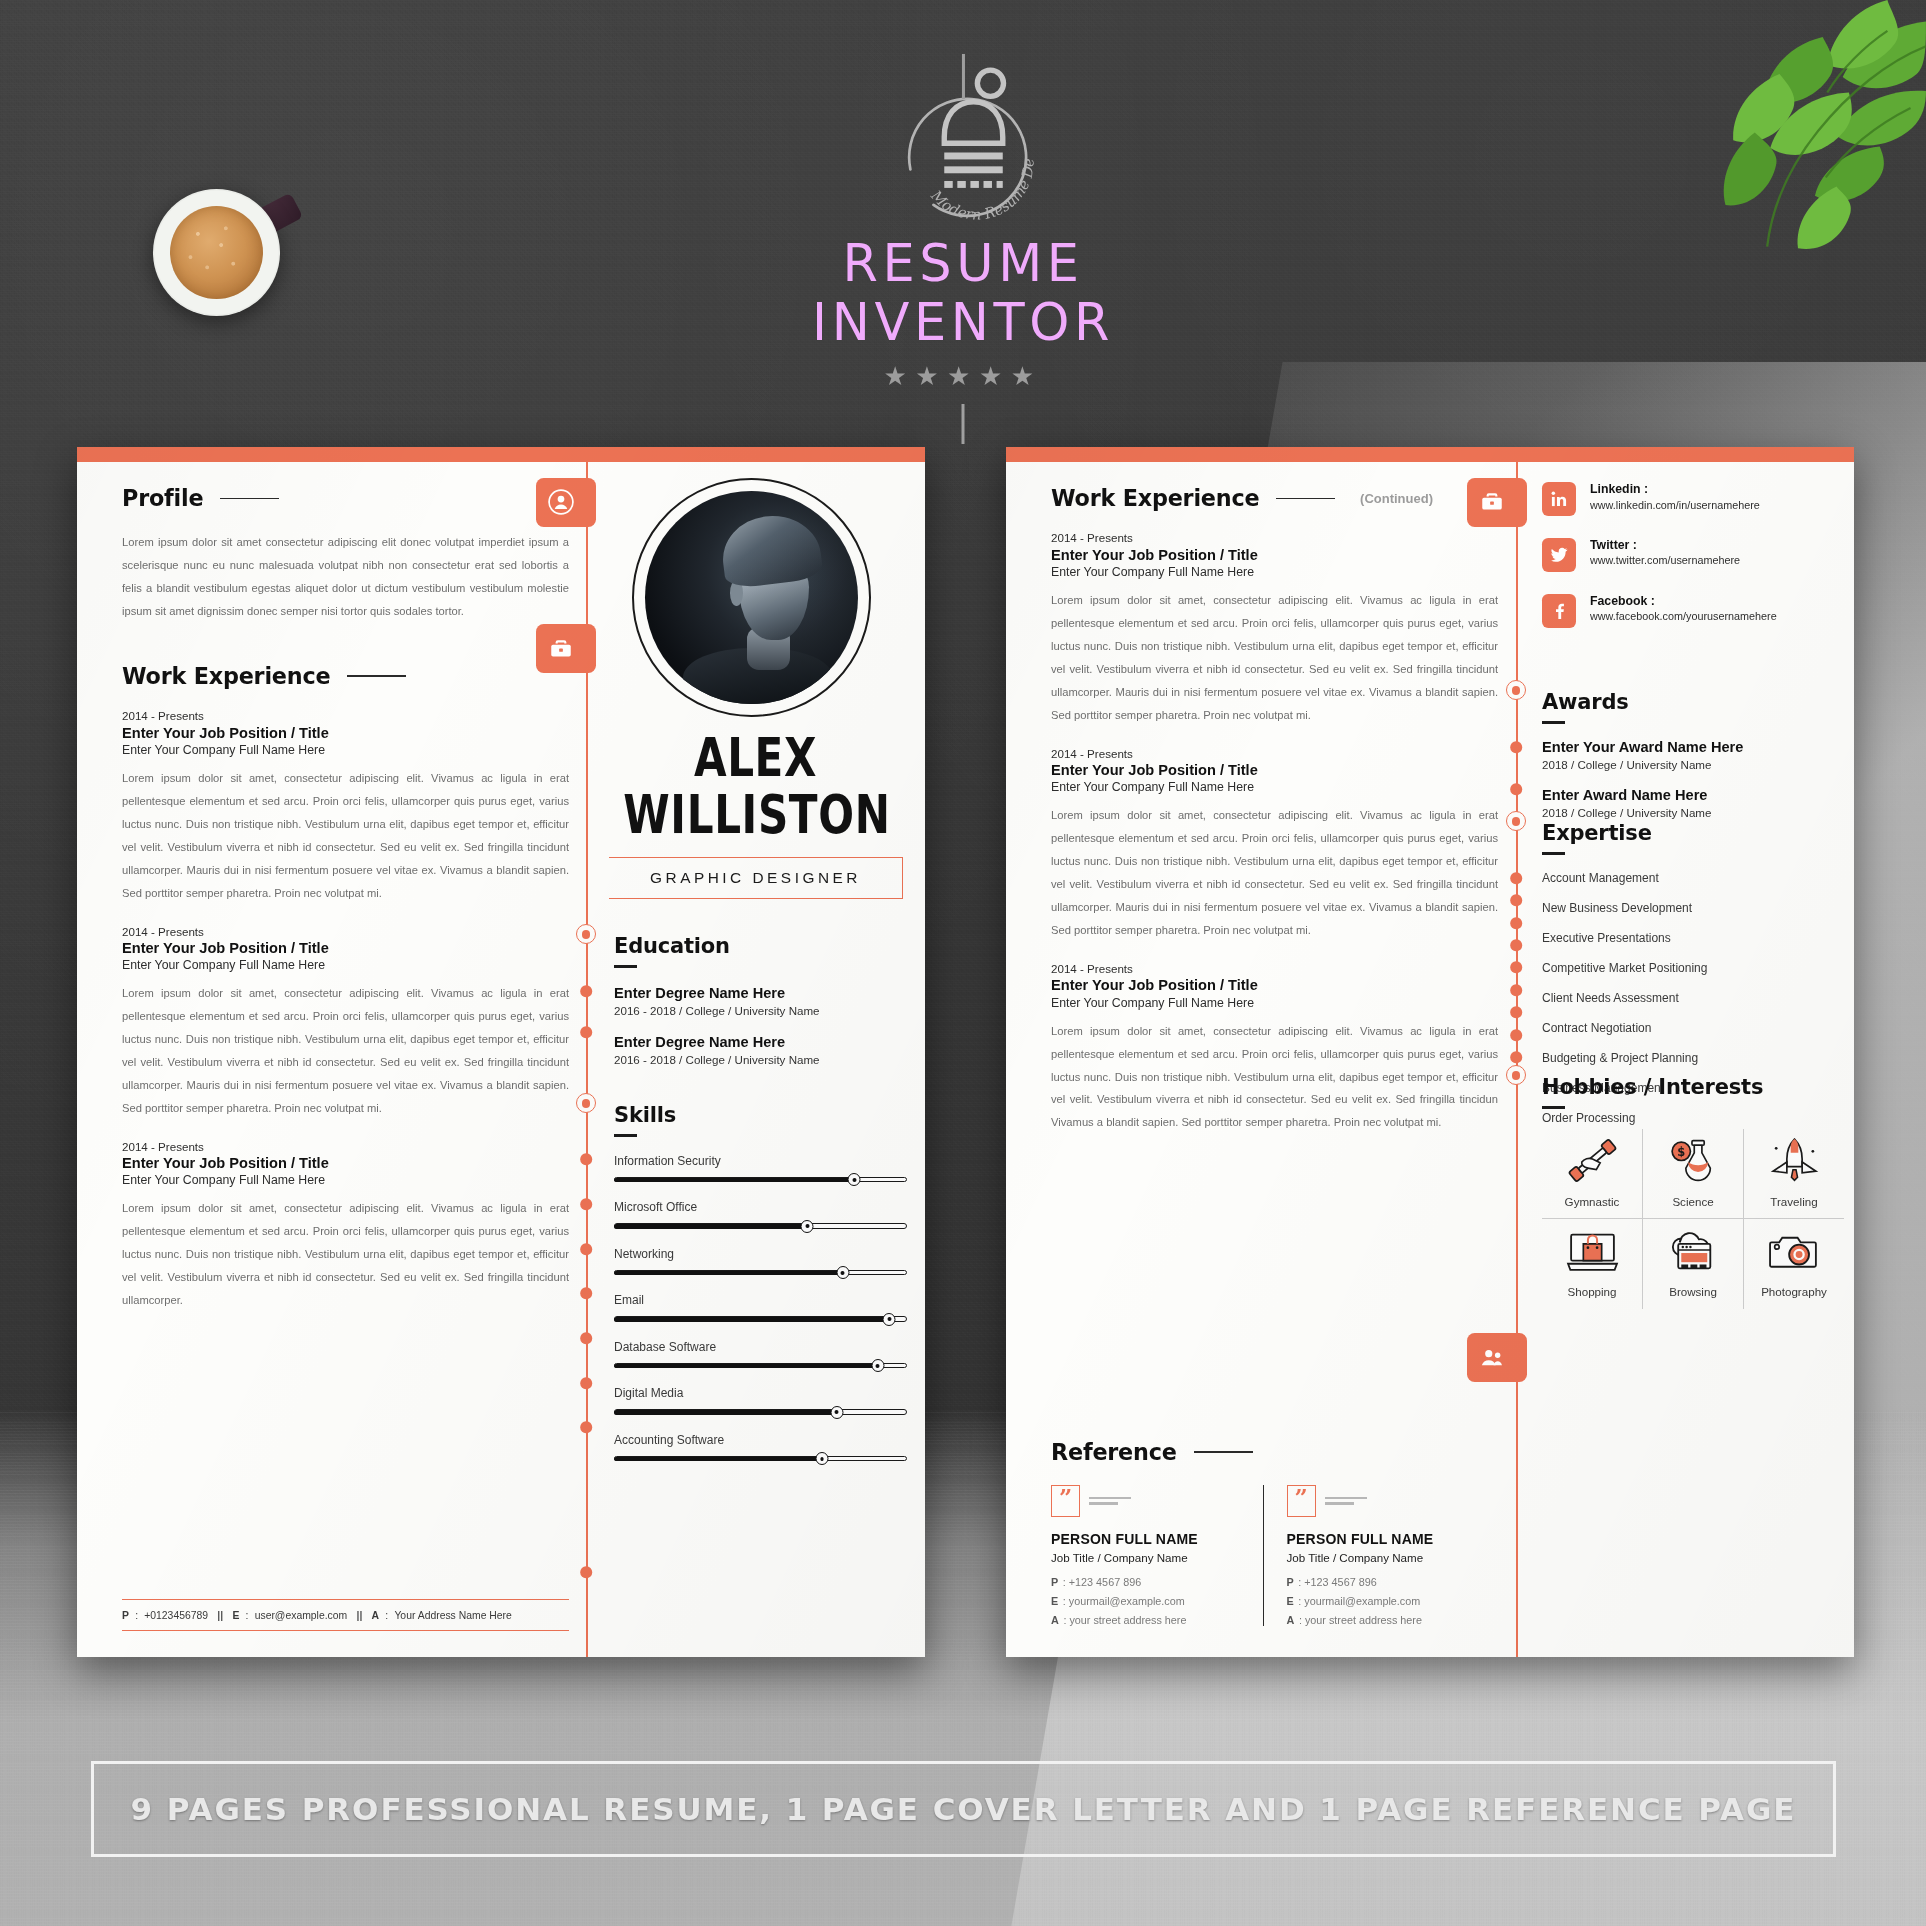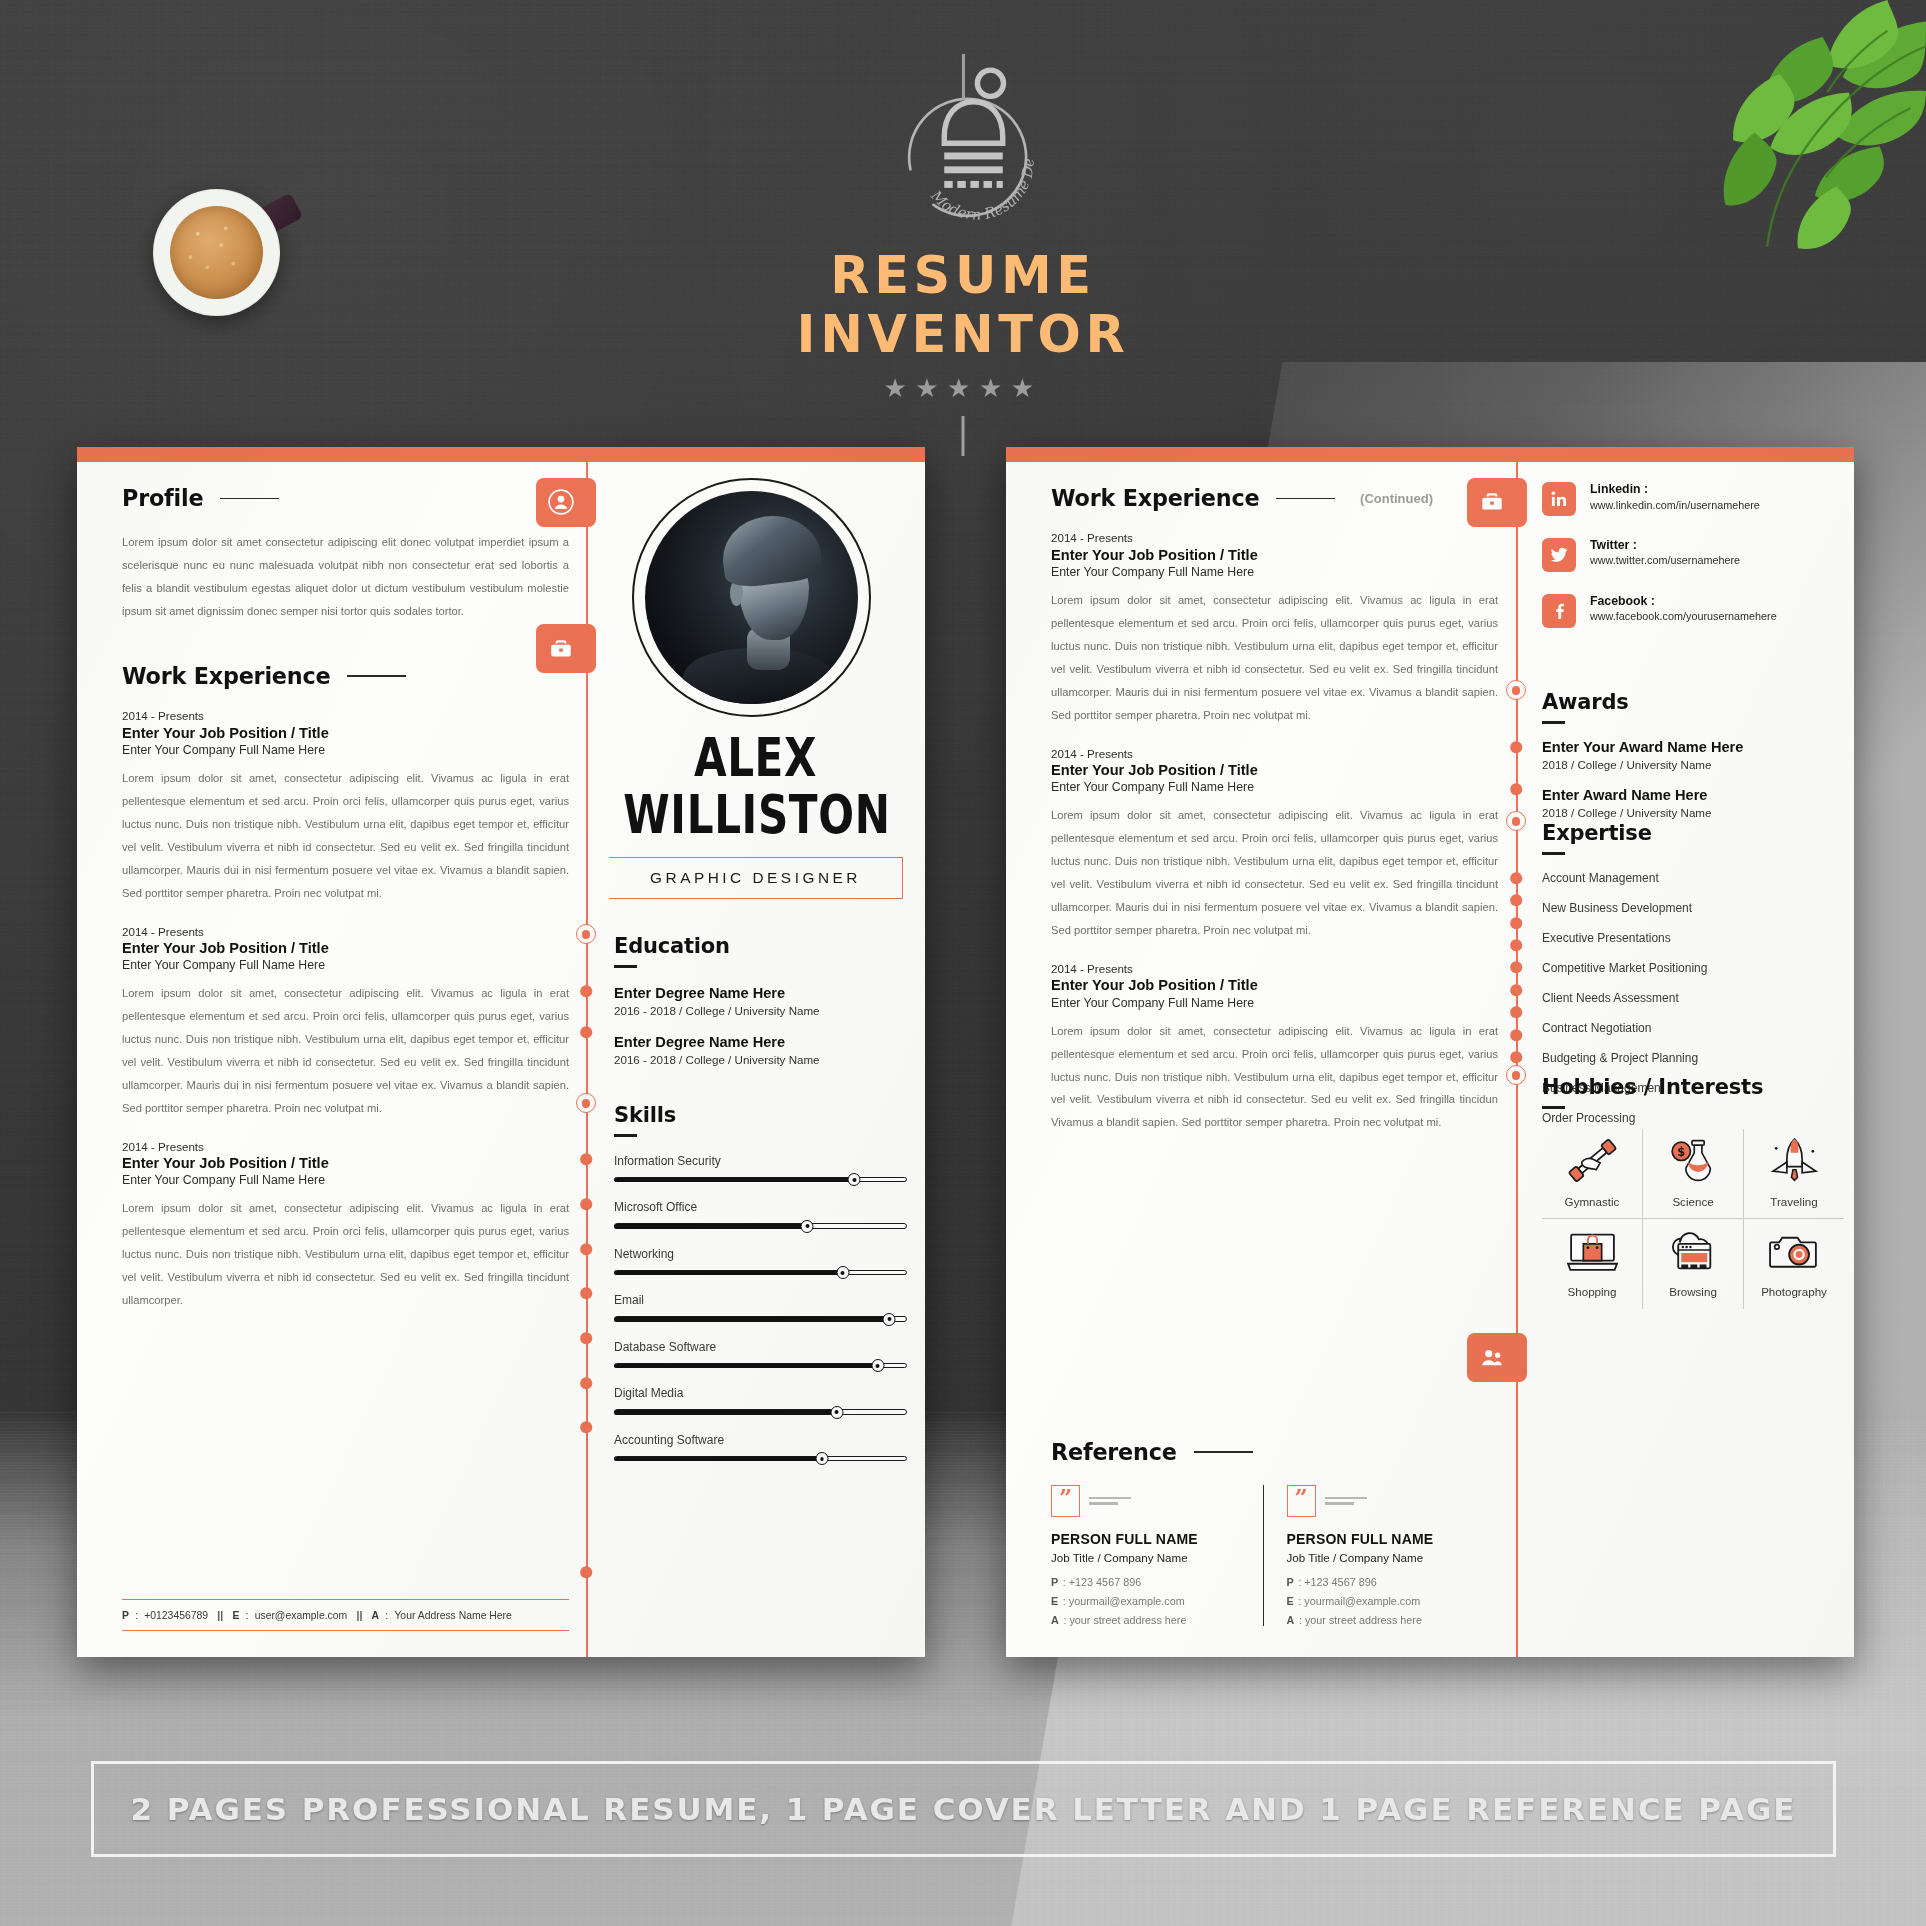--- a/index.html
+++ b/index.html
@@ -49,22 +49,22 @@
   }
 
   
   .logo-wrap {
     position: absolute; left: 50%; top: 54px; transform: translateX(-50%);
     width: 555px; text-align: center; z-index: 5;
   }
   .logo-mark { width: 254px; height: 177px; margin: 0 auto; display: block; }
   .brand-title {
     font-family: "DejaVu Sans", sans-serif;
-    font-size: 51px; font-weight: 700; letter-spacing: 4.6px;
-    color: #fdba74; margin-top: 15px;
+    font-size: 51px; font-weight: 400; letter-spacing: 4.6px;
+    color: #f0abfc; margin-top: 3px;
     text-shadow: 0 0 0.8px rgba(0,0,0,.25);
   }
   .brand-stars { margin-top: 9.2px; color: #9c9c9c; font-size: 26px; letter-spacing: 8.5px; }
   .brand-tick { width: 3.1px; height: 40px; background: #a0a0a0; margin: 12.3px auto 0; }
   .logo-top-tick { position: absolute; left: 50%; top: 0; width: 3.1px; height: 45px; background: #9e9e9e; transform: translateX(-50%); }
 
   
   .coffee {
     position: absolute; left: 153px; top: 189px; width: 127px; height: 127px; z-index: 4;
   }
@@ -824,15 +824,15 @@
     <div class="rdot" style="top:505px;"></div>
     <div class="rdot" style="top:528px;"></div>
     <div class="rdot" style="top:550px;"></div>
     <div class="rdot" style="top:573px;"></div>
     <div class="rdot" style="top:595px;"></div>
     <div class="rdot-ring" style="top:613px;"></div>
   </div>
 </div>
 
 <div class="banner">
-  <div class="banner-text">2 PAGES PROFESSIONAL RESUME, 1 PAGE COVER LETTER AND 1 PAGE REFERENCE PAGE</div>
+  <div class="banner-text">9 PAGES PROFESSIONAL RESUME, 1 PAGE COVER LETTER AND 1 PAGE REFERENCE PAGE</div>
 </div>
 
 
 </body></html>

